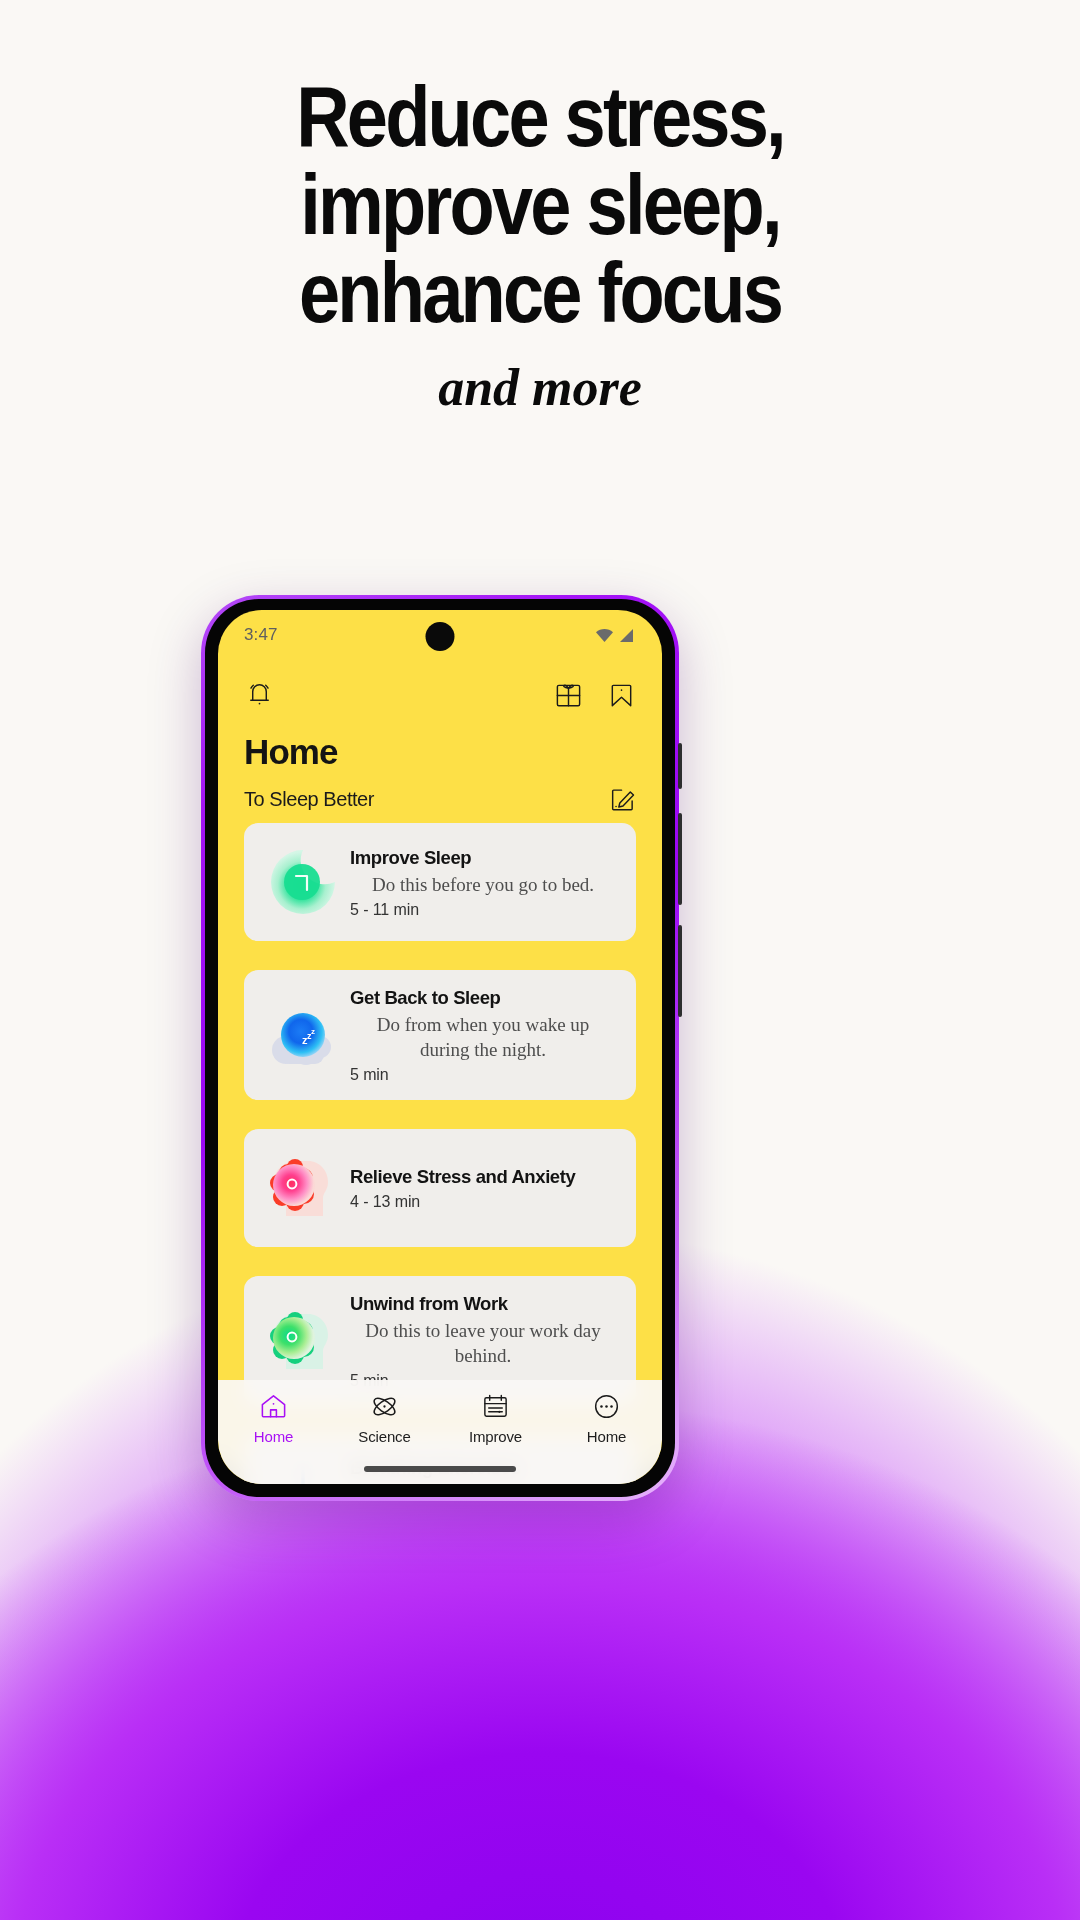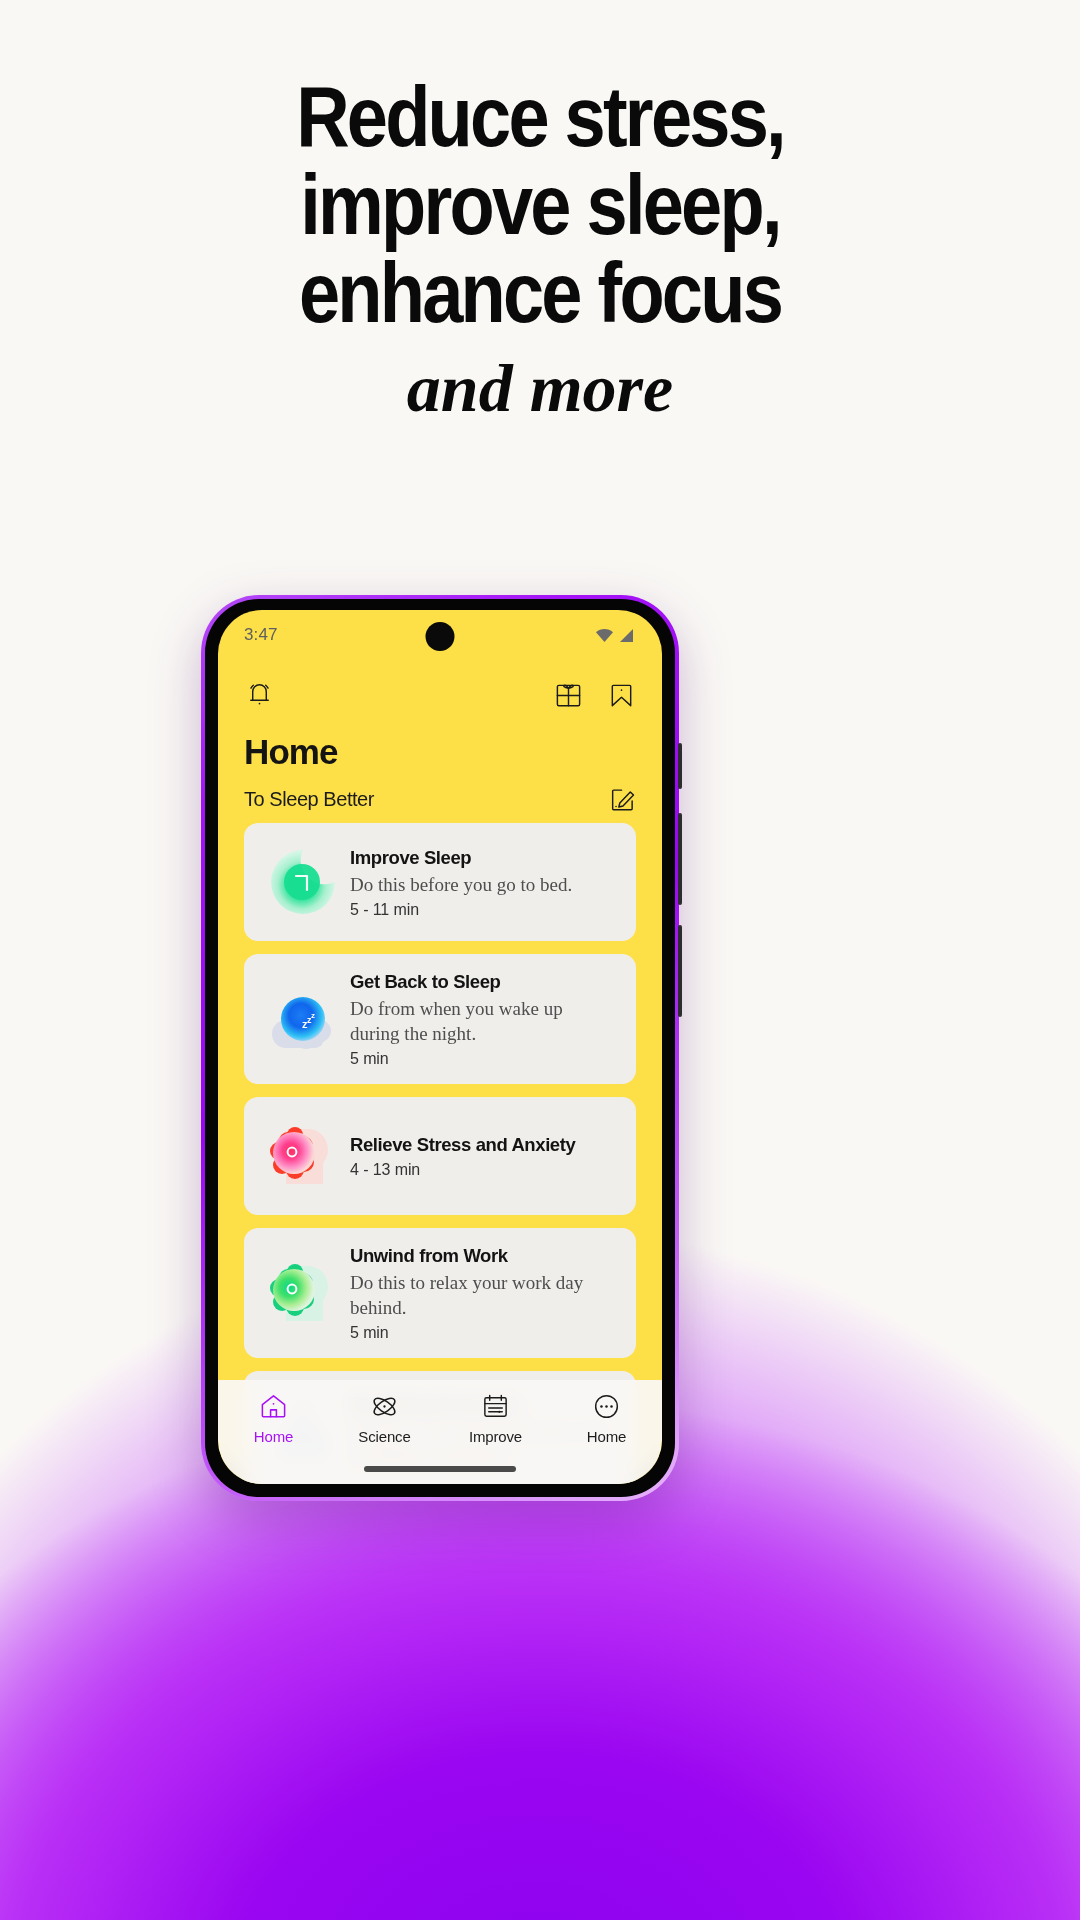--- a/index.html
+++ b/index.html
@@ -64,21 +64,21 @@
     letter-spacing: -3.2px;
     color: #0a0a0a;
     transform: scaleX(0.86);
     transform-origin: center;
     white-space: nowrap;
   }
   .headline .hl-italic {
     font-family: "Liberation Serif", serif;
     font-style: italic;
     font-weight: 700;
-    font-size: 68px;
+    font-size: 52px;
     line-height: 96px;
     letter-spacing: 0px;
     color: #0a0a0a;
     margin-top: 4px;
     white-space: nowrap;
   }
 
   
   .phone-outer {
     position: absolute;
@@ -179,21 +179,21 @@
     font-weight: 400;
     letter-spacing: -0.45px;
     color: #1b1b1b;
   }
 
   
   .card-list {
     padding: 0 26px;
     display: flex;
     flex-direction: column;
-    gap: 13px;
+    gap: 29px;
   }
   .card {
     display: flex;
     align-items: center;
     gap: 4px;
     background: #f0eeeb;
     border-radius: 14px;
     padding: 16px 16px;
     min-height: 108px;
   }
@@ -211,20 +211,21 @@
     letter-spacing: -0.4px;
     color: #131313;
     line-height: 24px;
   }
   .card-desc {
     font-family: "Liberation Serif", serif;
     font-size: 19px;
     line-height: 25px;
     color: #4e4e4e;
     margin-top: 2px;
+    text-align: center;
   }
   .card-dur {
     font-size: 16px;
     color: #333333;
     margin-top: 4px;
     letter-spacing: -0.1px;
   }
 
   .scroll-area {
     position: absolute;
@@ -461,21 +462,21 @@
                   <circle cx="42" cy="47" r="10"></circle>
                     <circle cx="41" cy="31" r="10"></circle>
                   <circle cx="33" cy="20" r="8"></circle>
                 </g>
                 <circle cx="32" cy="38" r="21" fill="url(#g4)"></circle>
                 <circle cx="30" cy="37" r="4.4" fill="none" stroke="#ffffff" stroke-width="2"></circle>
               </svg>
             </div>
             <div class="card-body">
               <div class="card-title">Unwind from Work</div>
-              <div class="card-desc">Do this to relax your work day behind.</div>
+              <div class="card-desc">Do this to leave your work day behind.</div>
               <div class="card-dur">5 min</div>
             </div>
           </div>
 
           <div class="card">
             <div class="card-icon">
               <svg width="82" height="82" viewBox="0 0 82 82">
                 <defs>
                   <radialGradient id="g5" cx="50%" cy="62%" r="55%">
                     <stop offset="0%" stop-color="#14b5f5"></stop>

